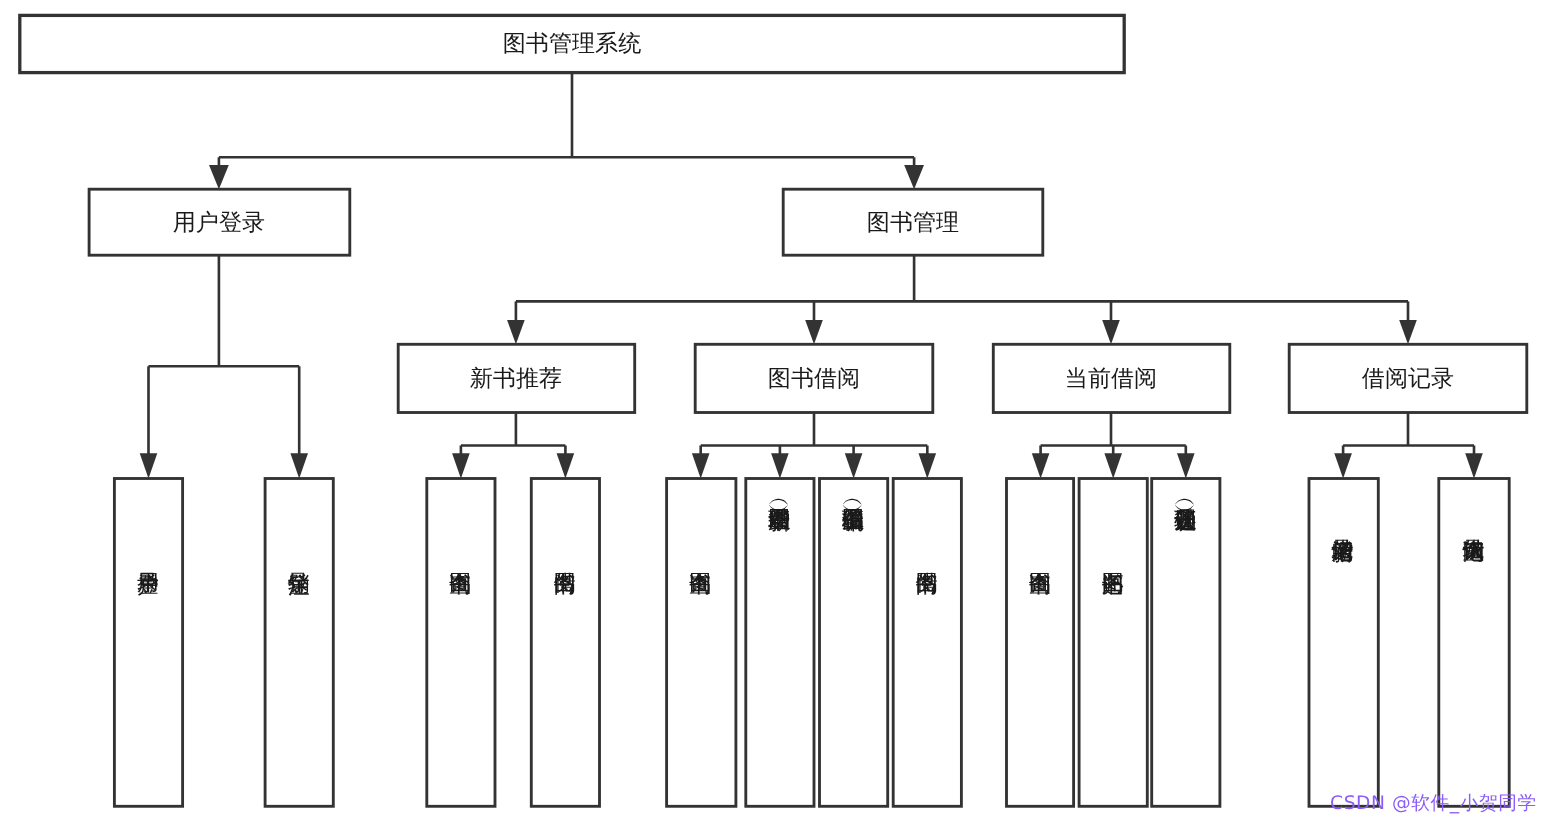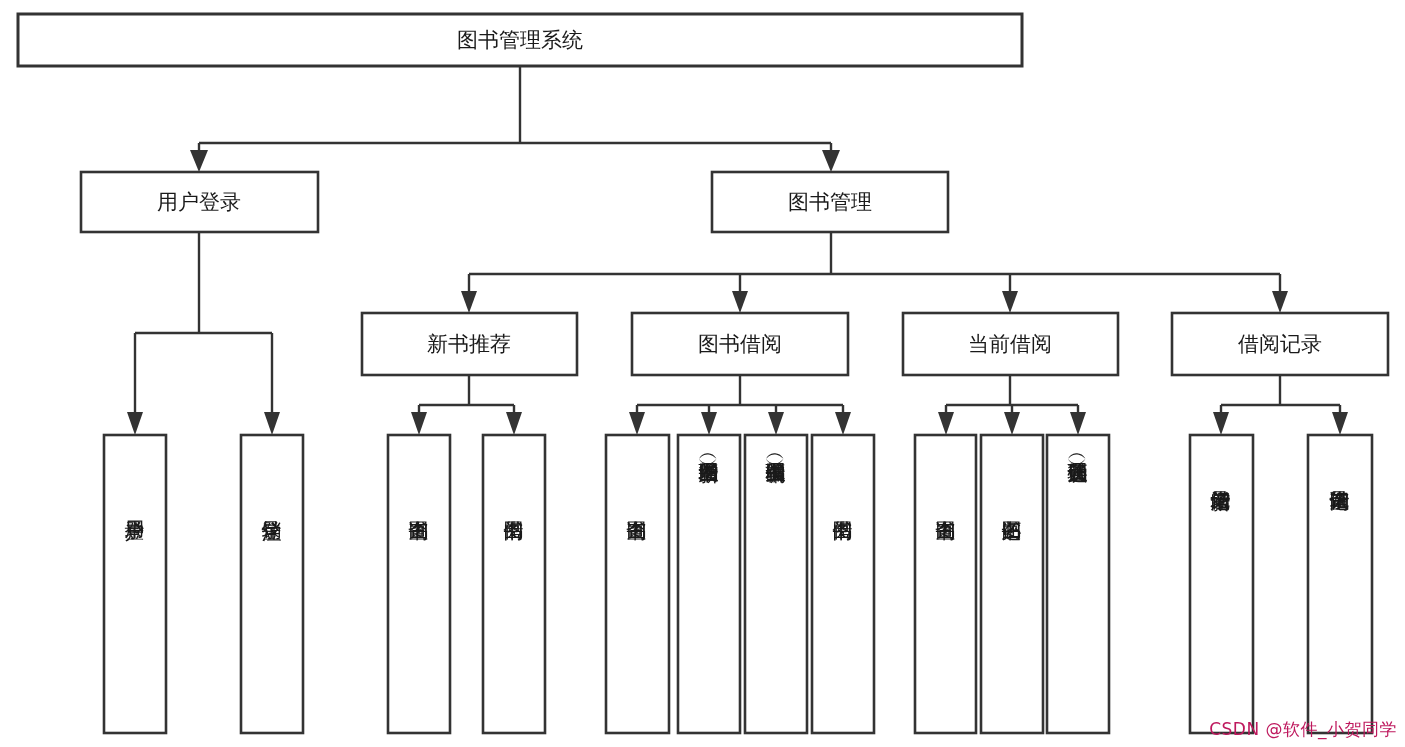--- a/index.html
+++ b/index.html
@@ -58,21 +58,21 @@
     text-anchor: middle;
     writing-mode: vertical-rl;
     glyph-orientation-vertical: 0;
   }
   .watermark-text {
     position: absolute;
     right: 8px;
     bottom: 6px;
     font-family: "DejaVu Sans", "Liberation Sans", sans-serif;
     font-size: 17px;
-    color: #be185d;
+    color: #8b5cf6;
     letter-spacing: 0.5px;
     white-space: nowrap;
     user-select: none;
   }
 </style>
 </head>
 <body>
 
 <div id="diagram-root">
 

